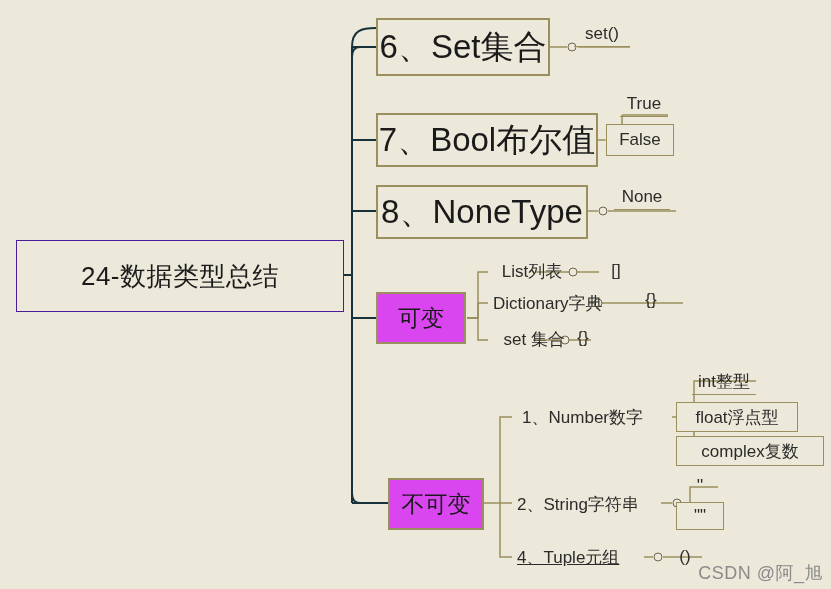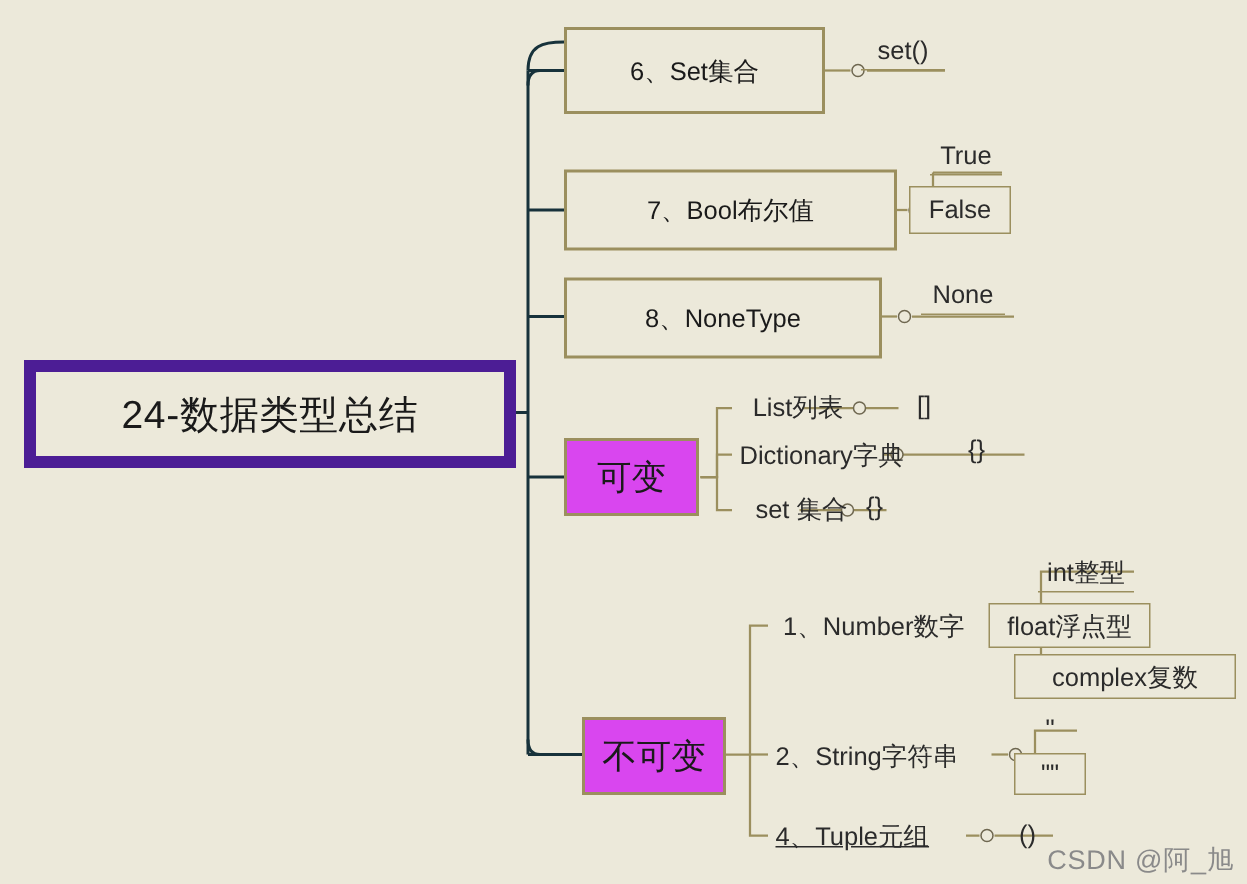--- a/index.html
+++ b/index.html
@@ -25,31 +25,31 @@
     position: absolute;
     box-sizing: border-box;
     display: flex;
     align-items: center;
     justify-content: center;
     white-space: nowrap;
     color: #1a1a1a;
   }
   
   .node-root {
-    border: 8px solid #4c1d95;
+    border: 1px solid #4c1d95;
     background: #ece9da;
     font-size: 26px;
     padding: 0 14px;
     letter-spacing: 0.5px;
   }
   
   .node-box {
     border: 2px solid #9b8f5e;
     background: #ece9da;
-    font-size: 17px;
+    font-size: 33px;
     padding: 0 10px;
   }
   .node-box-sm {
     border: 2px solid #9b8f5e;
     background: #d946ef;
     font-size: 23px;
     padding: 0 22px;
   }
   
   .node-leaf {
@@ -217,21 +217,21 @@
   <div class="node node-box-sm" style="left:388px; top:478px; width:96px; height:52px;">
     <span>不可变</span>
   </div>
 
   <div class="node node-leaf" style="left:488px; top:405px; width:158px; height:24px; justify-content:flex-end;">
     <span>1、Number数字</span>
   </div>
   <div class="node node-leaf underline" style="left:692px; top:369px; width:64px; height:26px;">
     <span>int整型</span>
   </div>
-  <div class="node node-leaf-box" style="left:659px; top:402px; width:108px; height:30px;">
+  <div class="node node-leaf-box" style="left:676px; top:402px; width:122px; height:30px;">
     <span>float浮点型</span>
   </div>
   <div class="node node-leaf-box" style="left:676px; top:436px; width:148px; height:30px;">
     <span>complex复数</span>
   </div>
 
   <div class="node node-leaf" style="left:514px; top:492px; width:148px; height:24px; justify-content:flex-start;">
     <span>2、String字符串</span>
   </div>
   <div class="node node-leaf" style="left:688px; top:475px; width:24px; height:22px;">

